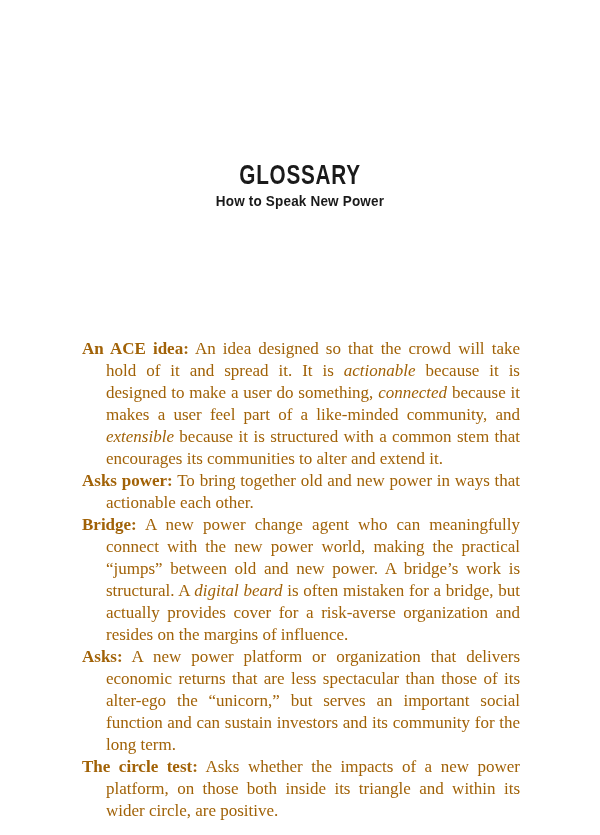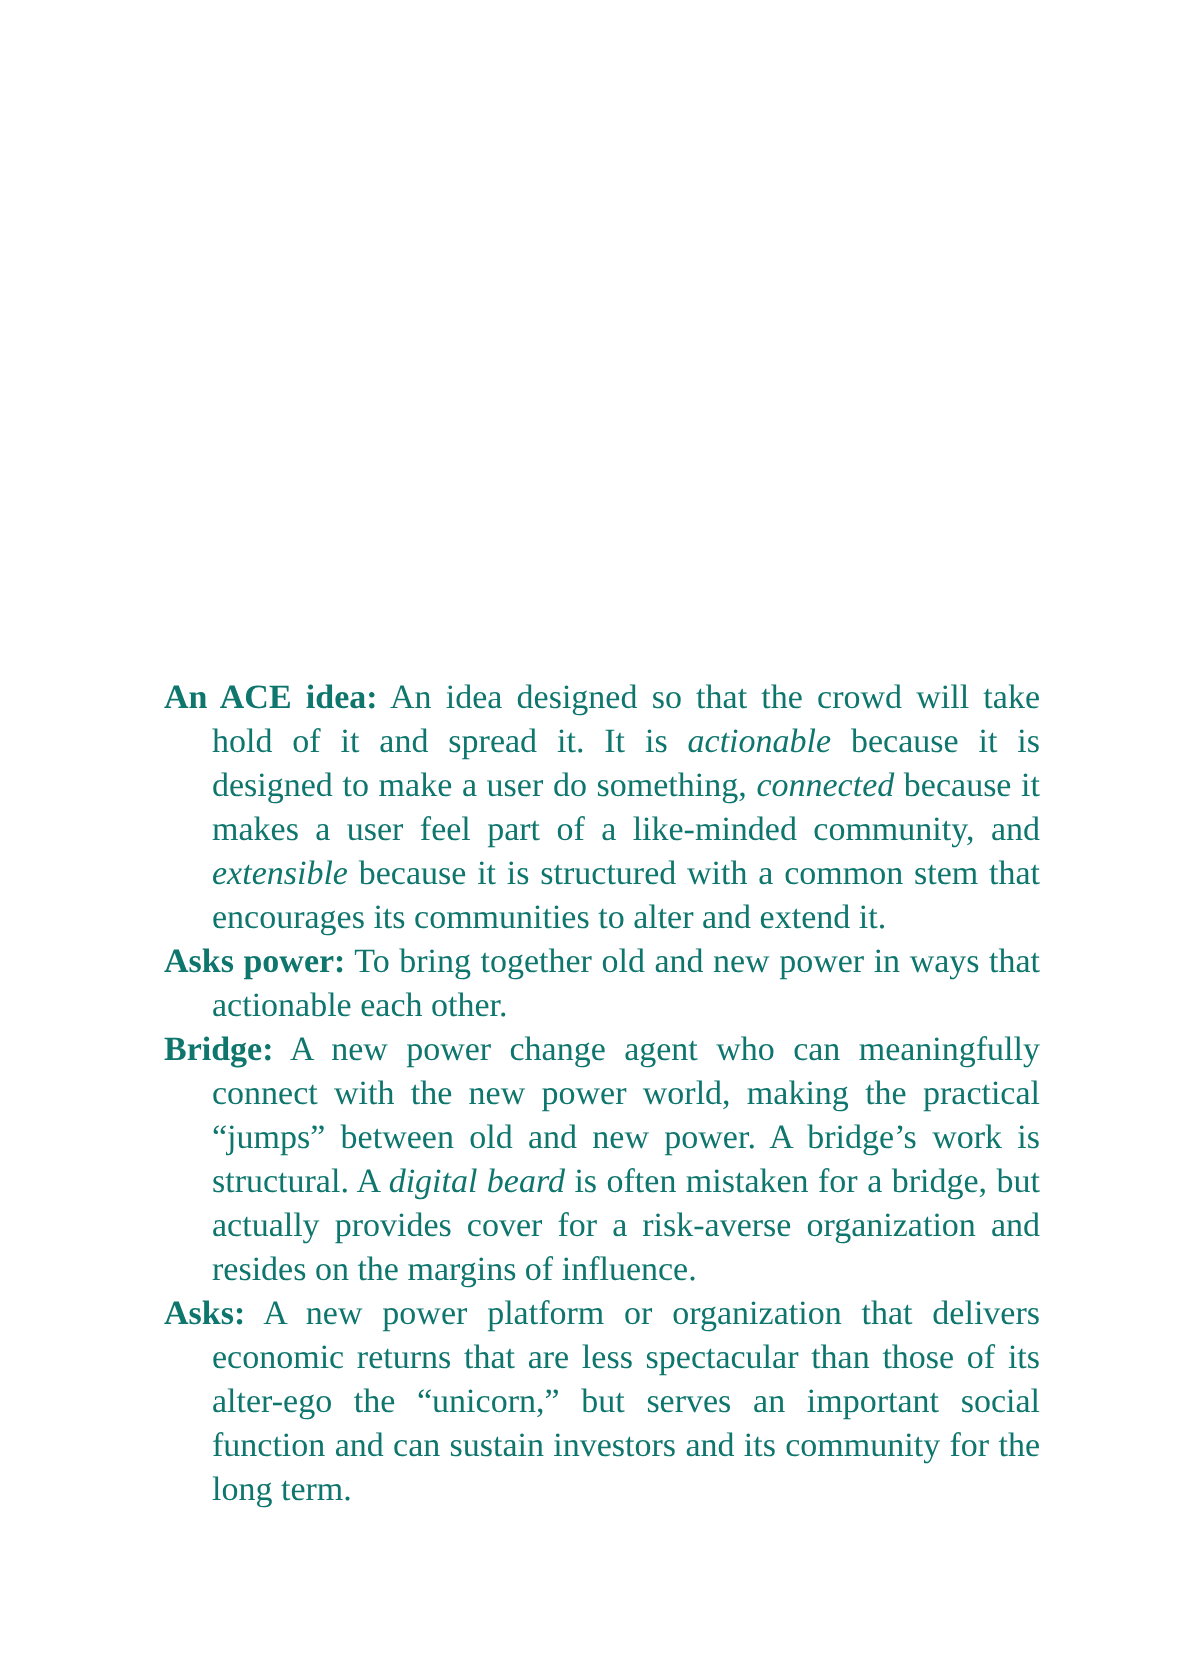--- a/index.html
+++ b/index.html
@@ -46,42 +46,47 @@
     white-space: nowrap;
   }
   .glossary {
     position: absolute;
     top: 338px;
     left: 82px;
     width: 438px;
     font-family: "Liberation Serif", serif;
     font-size: 17px;
     line-height: 22px;
-    color: #0f766e;
+    color: #a16207;
     text-align: justify;
     hyphens: auto;
   }
   .entry {
     margin: 0;
     padding-left: 24px;
     text-indent: -24px;
   }
   .term {
     font-weight: bold;
   }
   .it {
     font-style: italic;
   }
 </style>
 </head>
 <body>
 
 <div class="page">
 
+  <div class="title-block">
+    <div class="book-title">GLOSSARY</div>
+    <div class="book-subtitle">How to Speak New Power</div>
+  </div>
 
   <div class="glossary">
       <p class="entry"><span class="term">An ACE idea:</span><span> An idea designed so that the crowd will take hold of it and spread it. It is </span><span class="it">actionable</span><span> because it is designed to make a user do something, </span><span class="it">connected</span><span> because it makes a user feel part of a like-minded community, and </span><span class="it">extensible</span><span> because it is structured with a common stem that encourages its communities to alter and extend it.</span></p>
       <p class="entry"><span class="term">Asks power:</span><span> To bring together old and new power in ways that actionable each other.</span></p>
       <p class="entry"><span class="term">Bridge:</span><span> A new power change agent who can meaningfully connect with the new power world, making the practical “jumps” between old and new power. A bridge’s work is structural. A </span><span class="it">digital beard</span><span> is often mistaken for a bridge, but actually provides cover for a risk-averse organization and resides on the margins of influence.</span></p>
       <p class="entry"><span class="term">Asks:</span><span> A new power platform or organization that delivers economic returns that are less spectacular than those of its alter-ego the “unicorn,” but serves an important social function and can sustain investors and its community for the long term.</span></p>
+      <p class="entry"><span class="term">The circle test:</span><span> Asks whether the impacts of a new power platform, on those both inside its triangle and within its wider circle, are positive.</span></p>
     </div>
 
 </div>
 
 </body></html>

